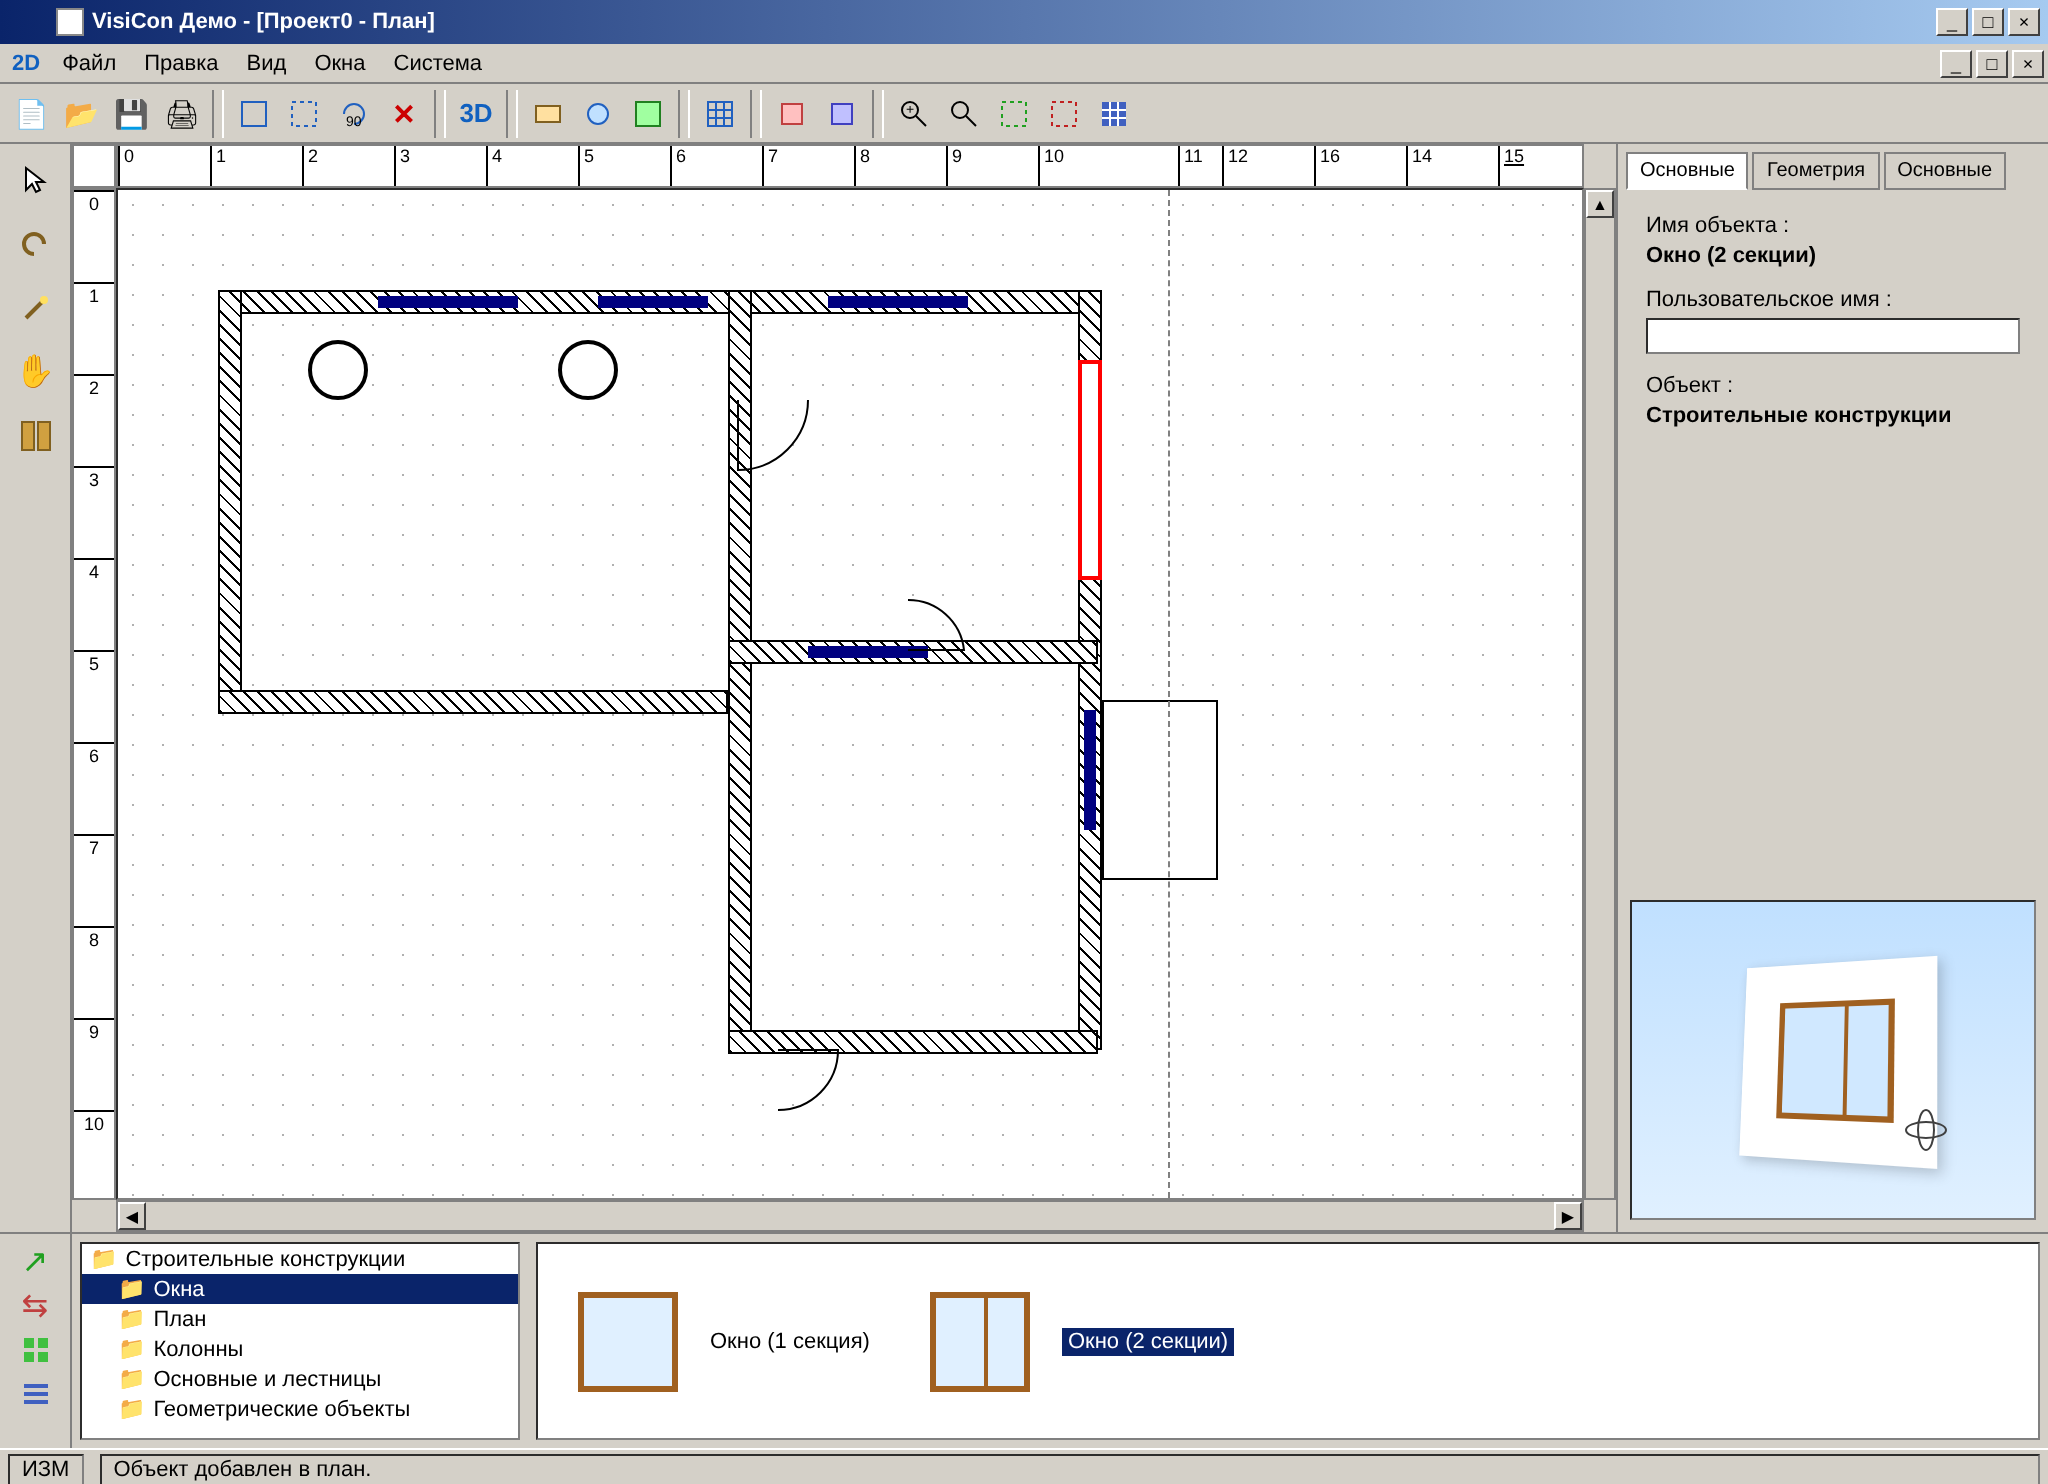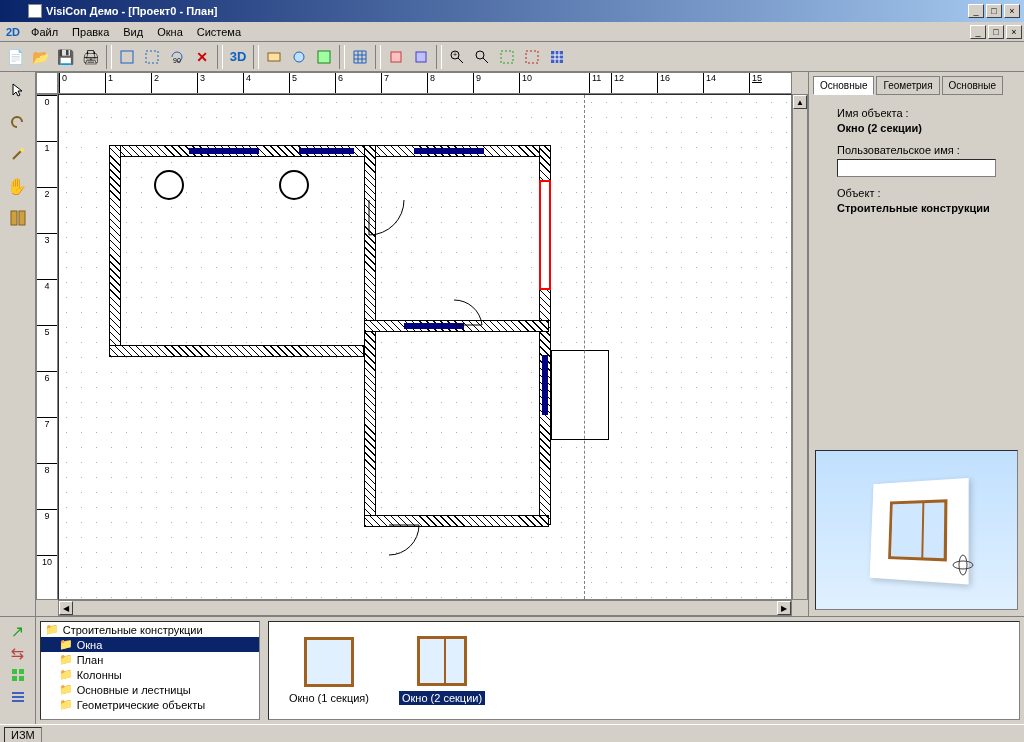--- a/index.html
+++ b/index.html
@@ -35,37 +35,37 @@
   .circle { position: absolute; width: 30px; height: 30px; border: 2px solid #000; border-radius: 50%; background: #fff; }
   .bluebar { position: absolute; background: #000080; height: 6px; }
   .redwin { position: absolute; background: #fff; border: 2px solid #f00; }
   .scrollbar-h { height: 16px; background: #d4d0c8; border: 1px solid #808080; display: flex; align-items: center; }
   .scrollbar-v { width: 16px; background: #d4d0c8; border: 1px solid #808080; }
   .sbtn { width: 14px; height: 14px; background: #d4d0c8; border: 1px solid #fff; border-right-color: #404040; border-bottom-color: #404040; font-size: 8px; display: flex; align-items: center; justify-content: center; }
   .right-panel { width: 216px; background: #d4d0c8; border-left: 1px solid #808080; display: flex; flex-direction: column; }
   .tabs { display: flex; gap: 2px; padding: 4px; }
   .tab { padding: 3px 6px; border: 1px solid #808080; background: #d4d0c8; cursor: default; font-size: 10px; }
   .tab.active { background: #fff; border-bottom-color: #fff; }
-  .props { padding: 8px 28px; font-size: 11px; }
+  .props { padding: 8px 14px; font-size: 11px; }
   .props-label { margin-bottom: 3px; }
   .props-value { font-weight: bold; margin-bottom: 10px; }
   .props-input { width: 100%; height: 18px; border: 1px inset #808080; background: #fff; margin-bottom: 10px; }
   .preview3d { height: 160px; margin: 6px; background: linear-gradient(to bottom, #c0e0ff, #e0f0ff); border: 1px inset #808080; display: flex; align-items: center; justify-content: center; position: relative; }
   .preview3d .win3d { width: 60px; height: 60px; border: 3px solid #a06020; background: #d0e8ff; transform: perspective(200px) rotateY(-15deg) rotateX(5deg); position: relative; }
   .preview3d .win3d::after { content: ''; position: absolute; left: 60%; top: 0; bottom: 0; width: 2px; background: #a06020; }
   .preview3d .paper { position: absolute; width: 100px; height: 100px; background: #fff; transform: perspective(200px) rotateY(-15deg) rotateX(5deg); box-shadow: 2px 2px 6px rgba(0,0,0,0.2); }
   .bottom-area { height: 108px; display: flex; background: #d4d0c8; border-top: 1px solid #808080; }
   .btool { width: 36px; display: flex; flex-direction: column; align-items: center; padding-top: 4px; gap: 2px; border-right: 1px solid #808080; }
   .tree-panel { width: 220px; background: #fff; border: 1px inset #808080; margin: 4px; overflow-y: auto; font-size: 11px; }
   .tree-item { display: flex; align-items: center; gap: 4px; padding: 1px 4px; cursor: default; }
   .tree-item.sel { background: #0a246a; color: #fff; }
   .tree-item .folder { color: #d0a020; }
   .tree-indent { padding-left: 18px; }
   .items-panel { flex: 1; background: #fff; border: 1px inset #808080; margin: 4px; display: flex; gap: 30px; padding: 10px 20px; align-items: center; }
-  .lib-item { display: flex; flex-direction: column; align-items: center; gap: 5px; cursor: default; font-size: 11px; }
+  .lib-item { display: flex; flex-direction: row; align-items: center; gap: 16px; cursor: default; font-size: 11px; }
   .lib-item.sel .lib-label { background: #0a246a; color: #fff; padding: 1px 3px; }
   .lib-icon { width: 50px; height: 50px; border: 3px solid #a06020; background: #e0f0ff; position: relative; }
   .lib-icon.two::after { content: ''; position: absolute; left: 55%; top: 0; bottom: 0; width: 2px; background: #a06020; }
   .statusbar { height: 20px; background: #d4d0c8; display: flex; align-items: center; border-top: 1px solid #fff; padding: 0 4px; gap: 8px; font-size: 11px; }
   .status-cell { border: 1px inset #808080; padding: 1px 6px; }
   svg.mini { width: 16px; height: 16px; }
 </style>
 </head>
 <body>
 
@@ -396,13 +396,14 @@
     </div>
     <div class="lib-item sel">
       <div class="lib-icon two"></div>
       <span class="lib-label">Окно (2 секции)</span>
     </div>
   </div>
 </div>
 
 <div class="statusbar">
   <span class="status-cell">ИЗМ</span>
+  <span class="status-cell" style="flex:1">Объект добавлен в план.</span>
 </div>
 
 </body></html>

